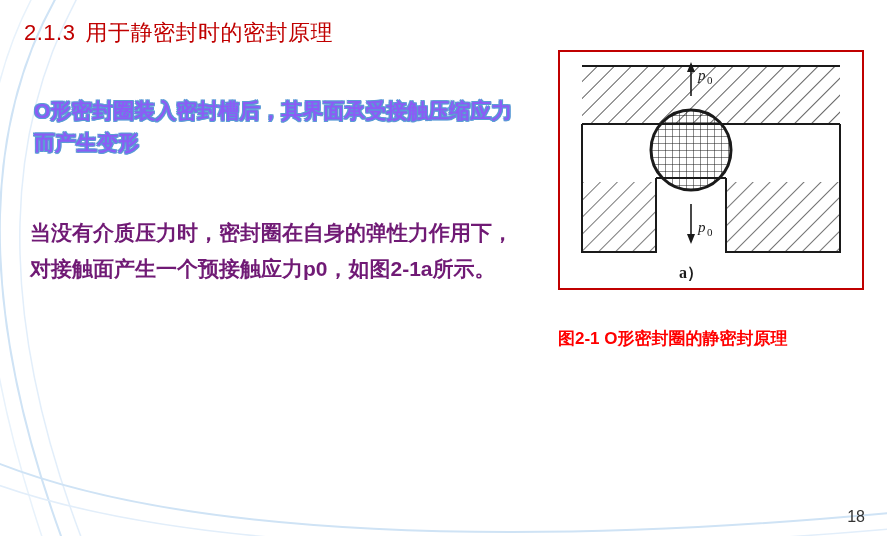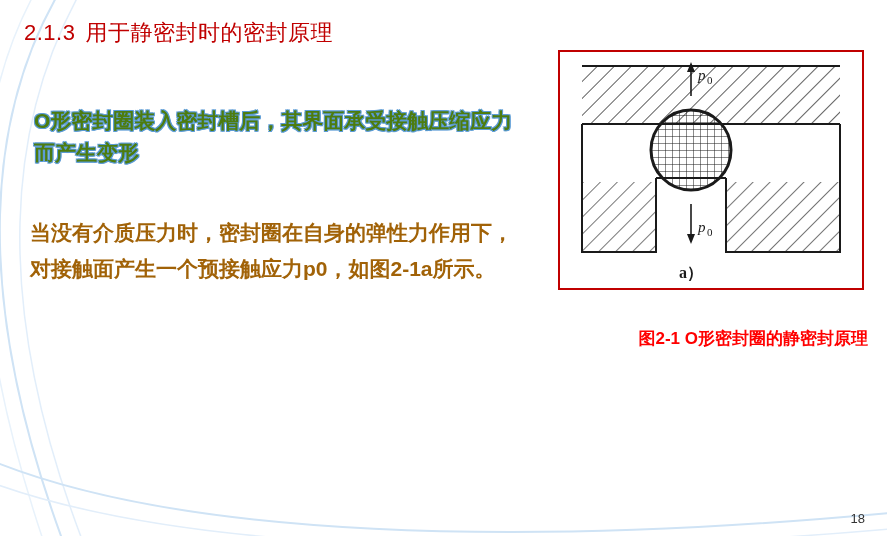--- a/index.html
+++ b/index.html
@@ -34,75 +34,75 @@
     font-size: 22px;
     color: #c00000;
     letter-spacing: 0.5px;
     white-space: nowrap;
   }
   .title .num { margin-right: 10px; }
 
   .para-blue {
     position: absolute;
     left: 34px;
-    top: 105px;
+    top: 95px;
     width: 480px;
     font-size: 21px;
     line-height: 32px;
-    color: #4d7c0f;
+    color: #8b5cf6;
     font-weight: bold;
     text-shadow:
       -1px -1px 0 #5b9bd5,
        1px -1px 0 #5b9bd5,
       -1px  1px 0 #5b9bd5,
        1px  1px 0 #5b9bd5,
        0px  1px 0 #5b9bd5,
        1px  0px 0 #5b9bd5;
   }
 
   .para-red {
     position: absolute;
     left: 30px;
     top: 215px;
     width: 490px;
     font-size: 21px;
     line-height: 36px;
-    color: #a16207;
+    color: #701a75;
     font-weight: bold;
   }
 
   .figure-box {
     position: absolute;
     left: 558px;
     top: 50px;
     width: 306px;
     height: 240px;
     border: 2px solid #c00000;
     background: #ffffff;
     box-sizing: border-box;
   }
   .figure-box svg { display: block; }
 
   .figure-caption {
     position: absolute;
     left: 558px;
     top: 325px;
     width: 310px;
-    text-align: right;
+    text-align: left;
     color: #ff0000;
     font-size: 17px;
     line-height: 27px;
     font-weight: bold;
   }
 
   .page-number {
     position: absolute;
     right: 22px;
     bottom: 10px;
-    font-size: 13px;
+    font-size: 16px;
     color: #333333;
     margin-top: 8px;
   }
 </style>
 </head>
 <body>
 
 <div class="slide">
 
   <div class="swoosh" style="left:-40px; top:-20px;">

